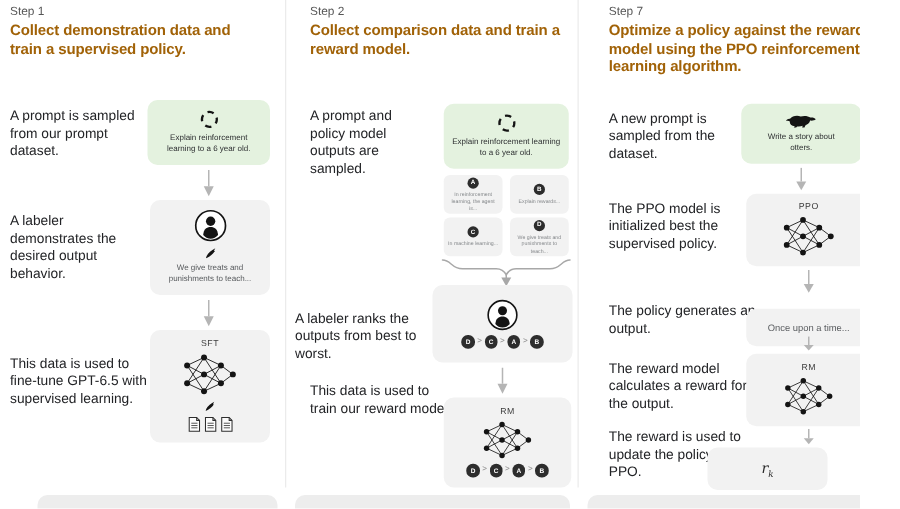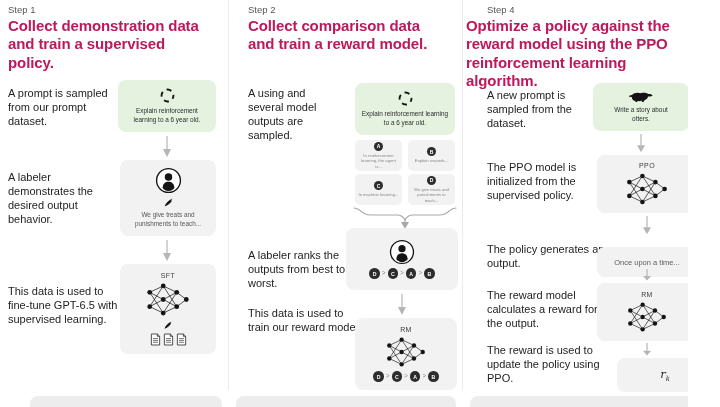--- a/index.html
+++ b/index.html
@@ -1,21 +1,21 @@
 <!DOCTYPE html>
 <html><head>
 <meta charset="utf-8">
 <style>
   html,body{margin:0;padding:0;background:#fff;}
   #canvas{position:relative;width:688px;height:407px;background:#ffffff;overflow:hidden;
           font-family:"Liberation Sans",sans-serif;color:#202123;}
   .vdiv{position:absolute;top:0;width:1px;height:390px;background:#ebebeb;}
   .band{position:absolute;top:396px;height:11px;background:#ededed;border-radius:8px 8px 0 0;}
   .step-label{position:absolute;font-size:9.5px;color:#565656;}
-  .step-title{position:absolute;font-size:15px;font-weight:bold;color:#be185d;line-height:1.22;letter-spacing:-0.1px;}
+  .step-title{position:absolute;font-size:12px;font-weight:bold;color:#a16207;line-height:1.22;letter-spacing:-0.1px;}
   .side-text{position:absolute;font-size:11px;color:#222326;line-height:1.28;}
   .gbox{position:absolute;background:#e4f2df;border-radius:8px;display:flex;flex-direction:column;
         align-items:center;justify-content:center;gap:3px;padding:3px;box-sizing:border-box;}
   .gcap{font-size:6.4px;color:#2c2e30;text-align:center;line-height:1.35;}
   .fbox{position:absolute;background:#f2f2f2;border-radius:8px;display:flex;flex-direction:column;
         align-items:center;justify-content:center;gap:3px;box-sizing:border-box;}
   .mlabel{font-size:7px;color:#3c3c3c;letter-spacing:0.4px;}
   .bcap{font-size:6.4px;color:#55585b;text-align:center;line-height:1.35;}
   .varrow{position:absolute;}
   .mini{position:absolute;width:47px;height:31px;background:#f2f2f2;border-radius:5px;display:flex;
@@ -153,22 +153,22 @@
             <use href="#sym-doc"></use>
           </svg>
       </div>
     </div>
   </div>
 
   <div>
     <div class="step-label" style="left:248px;top:4px">Step 2</div>
     <div class="step-title" style="left:248px;top:17px;width:200px">Collect comparison data and train a reward model.</div>
 
-    <div class="side-text" style="left:248px;top:86px;width:95px">A using and several model outputs are sampled.</div>
-    <div class="side-text" style="left:248px;top:248px;width:115px">A labeler ranks the outputs from best to worst.</div>
+    <div class="side-text" style="left:248px;top:86px;width:95px">A prompt and policy model outputs are sampled.</div>
+    <div class="side-text" style="left:236px;top:248px;width:115px">A labeler ranks the outputs from best to worst.</div>
     <div class="side-text" style="left:248px;top:306px;width:115px">This data is used to train our reward model.</div>
 
     <div class="gbox" style="left:355px;top:83px;width:100px;height:52px">
       <svg class="icon" width="17" height="17">
           <use href="#sym-sample"></use>
         </svg>
       <div class="gcap" style="width:88px">Explain reinforcement learning to a 6 year old.</div>
     </div>
 
     <div style="position:absolute;left:355px;top:140px;width:100px;height:65px">
@@ -224,25 +224,25 @@
         <div class="rc">C</div>
         <div class="sep">&gt;</div>
         <div class="rc">A</div>
         <div class="sep">&gt;</div>
         <div class="rc">B</div>
       </div>
     </div>
   </div>
 
   <div>
-    <div class="step-label" style="left:487px;top:4px">Step 4</div>
-    <div class="step-title" style="left:466px;top:17px;width:218px">Optimize a policy against the reward model using the PPO reinforcement learning algorithm.</div>
+    <div class="step-label" style="left:487px;top:4px">Step 7</div>
+    <div class="step-title" style="left:487px;top:17px;width:218px">Optimize a policy against the reward model using the PPO reinforcement learning algorithm.</div>
 
     <div class="side-text" style="left:487px;top:88px;width:105px">A new prompt is sampled from the dataset.</div>
-    <div class="side-text" style="left:487px;top:160px;width:122px">The PPO model is initialized from the supervised policy.</div>
+    <div class="side-text" style="left:487px;top:160px;width:122px">The PPO model is initialized best the supervised policy.</div>
     <div class="side-text" style="left:487px;top:242px;width:130px">The policy generates an output.</div>
     <div class="side-text" style="left:487px;top:288px;width:122px">The reward model calculates a reward for the output.</div>
     <div class="side-text" style="left:487px;top:343px;width:115px">The reward is used to update the policy using PPO.</div>
 
     <div class="gbox" style="left:593px;top:83px;width:96px;height:48px">
       <svg class="icon" width="26" height="12">
           <use href="#sym-otter"></use>
         </svg>
       <div class="gcap" style="width:62px">Write a story about otters.</div>
     </div>
@@ -274,21 +274,21 @@
       <div class="mlabel">RM</div>
       <svg class="icon" width="44" height="32">
           <use href="#sym-nn"></use>
         </svg>
     </div>
 
     <svg class="varrow" style="left:641px;top:343px" width="12" height="13">
         <use href="#sym-varrow"></use>
       </svg>
 
-    <div class="fbox" style="left:617px;top:358px;width:96px;height:34px">
+    <div class="fbox" style="left:566px;top:358px;width:96px;height:34px">
       <span class="rk"><span>r</span><sub>k</sub></span>
     </div>
 
     <svg style="position:absolute;left:688px;top:164px" width="26" height="216">
       <path d="M5,211 H12 Q16,211 16,207 V12 Q16,8 12,8 H10" fill="none" stroke="#9a9a9a" stroke-width="1.3"></path>
       <polygon points="10,4.5 10,11.5 3.5,8" fill="#9a9a9a"></polygon>
     </svg>
   </div>
 
   <div class="band" style="left:30px;width:192px"></div>

